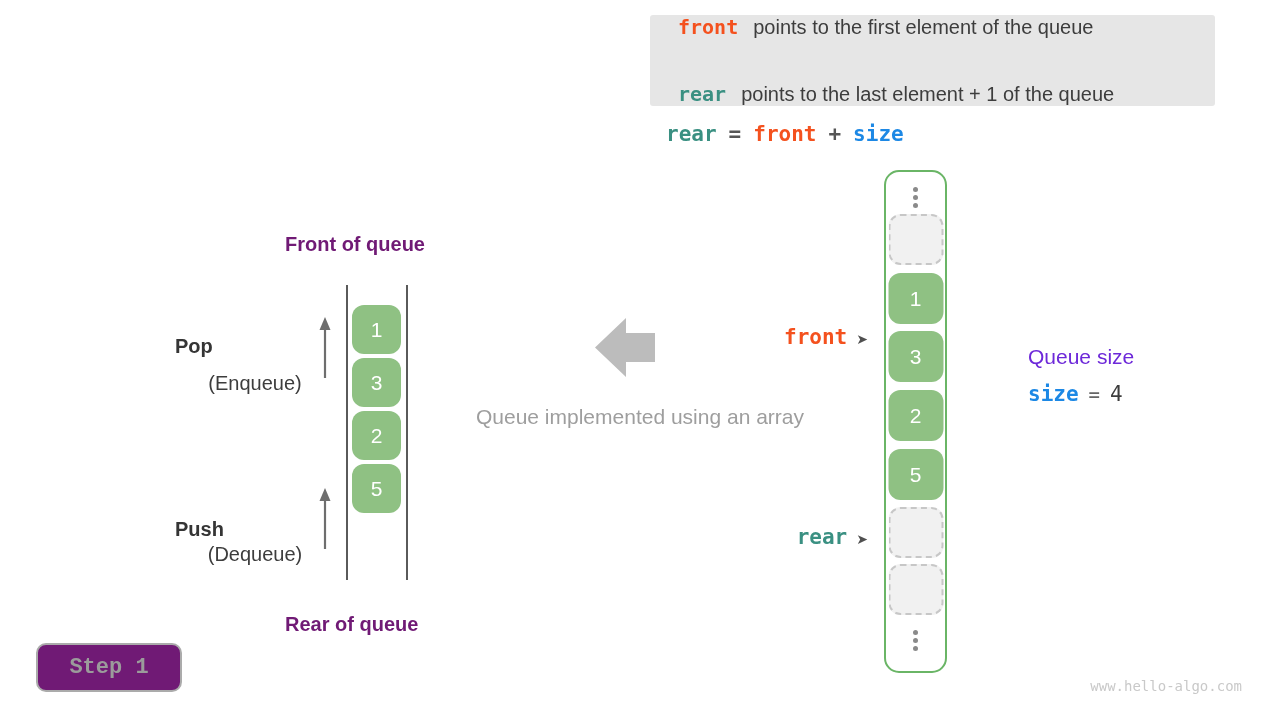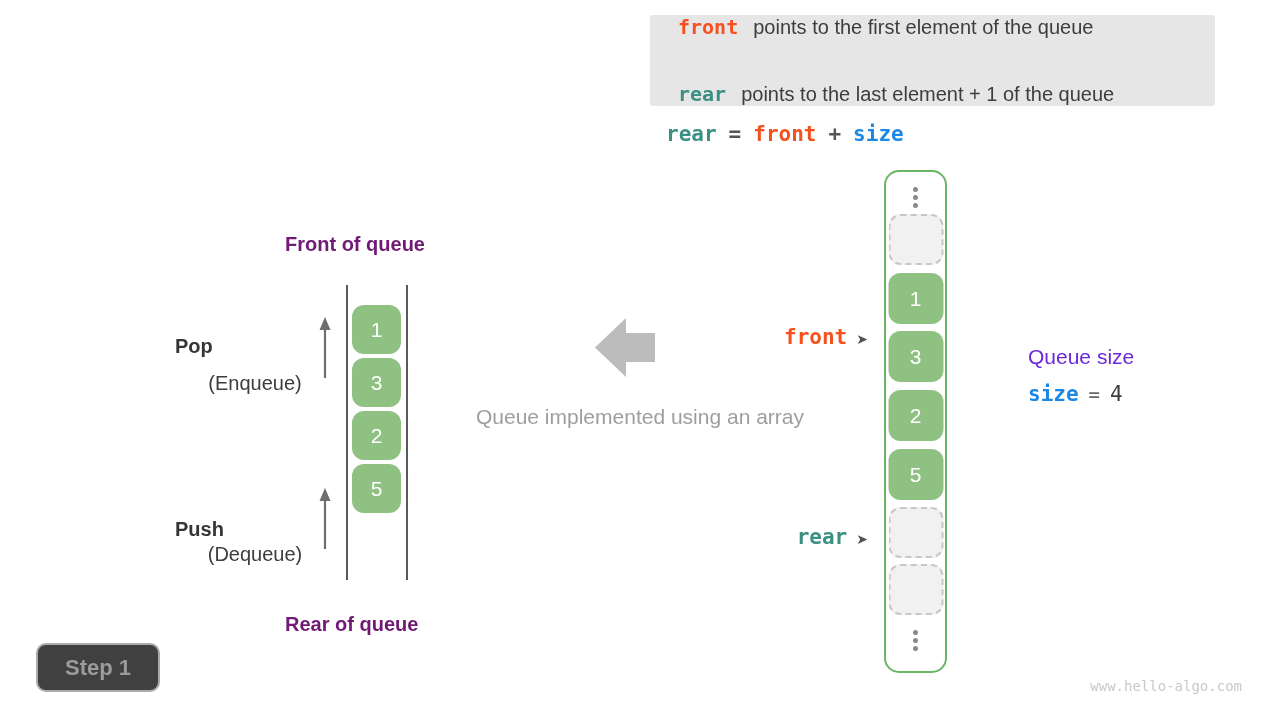--- a/index.html
+++ b/index.html
@@ -69,24 +69,24 @@
 
   
   .qsize-title { left:1028px; top:345px; font-size:21px; color:#6d28d9; }
   .qsize-row   { left:1028px; top:382px; font-size:21px; white-space:nowrap; }
   .qsize-row .var { font-family:"DejaVu Sans Mono", monospace; font-weight:bold; color:#1c88e5; }
   .qsize-row .eq  { font-family:"DejaVu Sans Mono", monospace; color:#666666; margin:0 10px; font-size:19px; }
   .qsize-row .val { font-family:"DejaVu Sans Mono", monospace; color:#3d3d3d; }
 
   
   .step-badge {
-    left:36px; top:643px; width:124px; height:49px;
-    border:2px solid #ababab; border-radius:10px; background:#404040;
+    left:36px; top:643px; width:146px; height:49px;
+    border:2px solid #ababab; border-radius:10px; background:#701a75;
     display:flex; align-items:center; justify-content:center;
-    font-family:Liberation Sans, sans-serif; font-weight:bold; font-size:22px; color:#9b9b9b;
+    font-family:Liberation Mono, monospace; font-weight:bold; font-size:22px; color:#9b9b9b;
   }
   .watermark {
     right:38px; top:678px; font-family:"DejaVu Sans Mono", monospace;
     font-size:14px; color:#c9c9c9;
   }
 </style>
 </head>
 <body>
 
 <div class="abs info-box">

